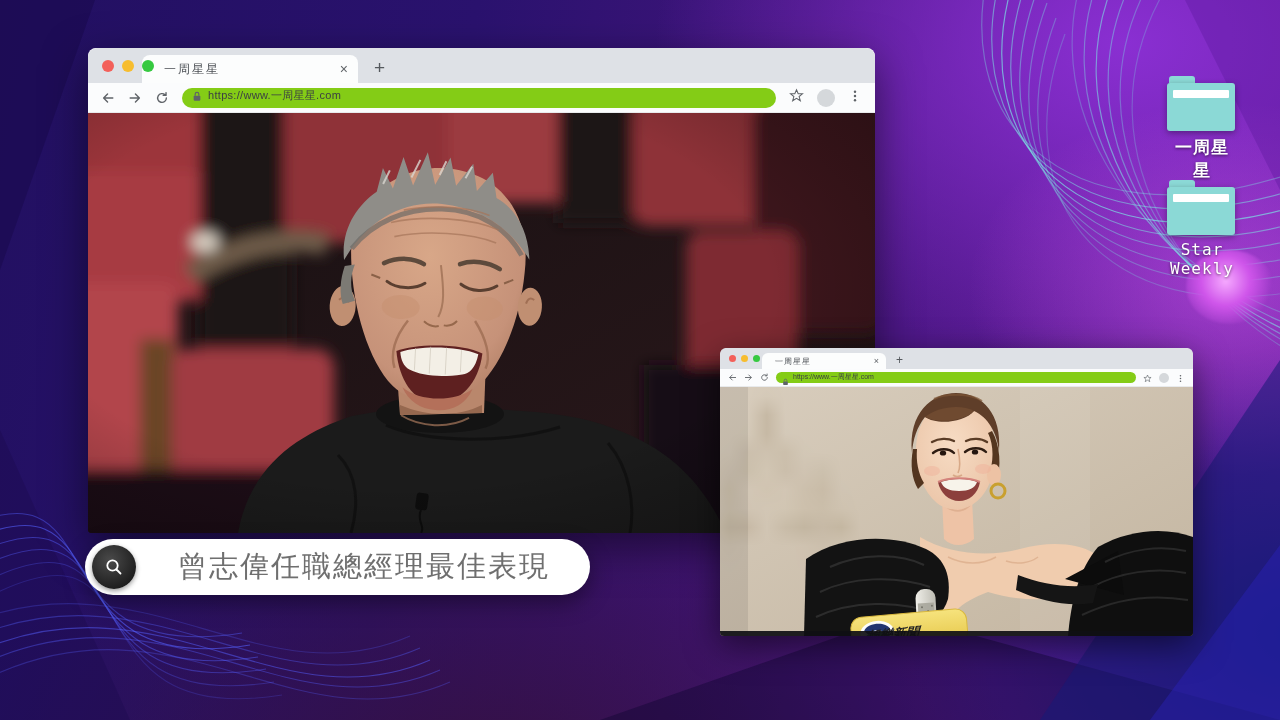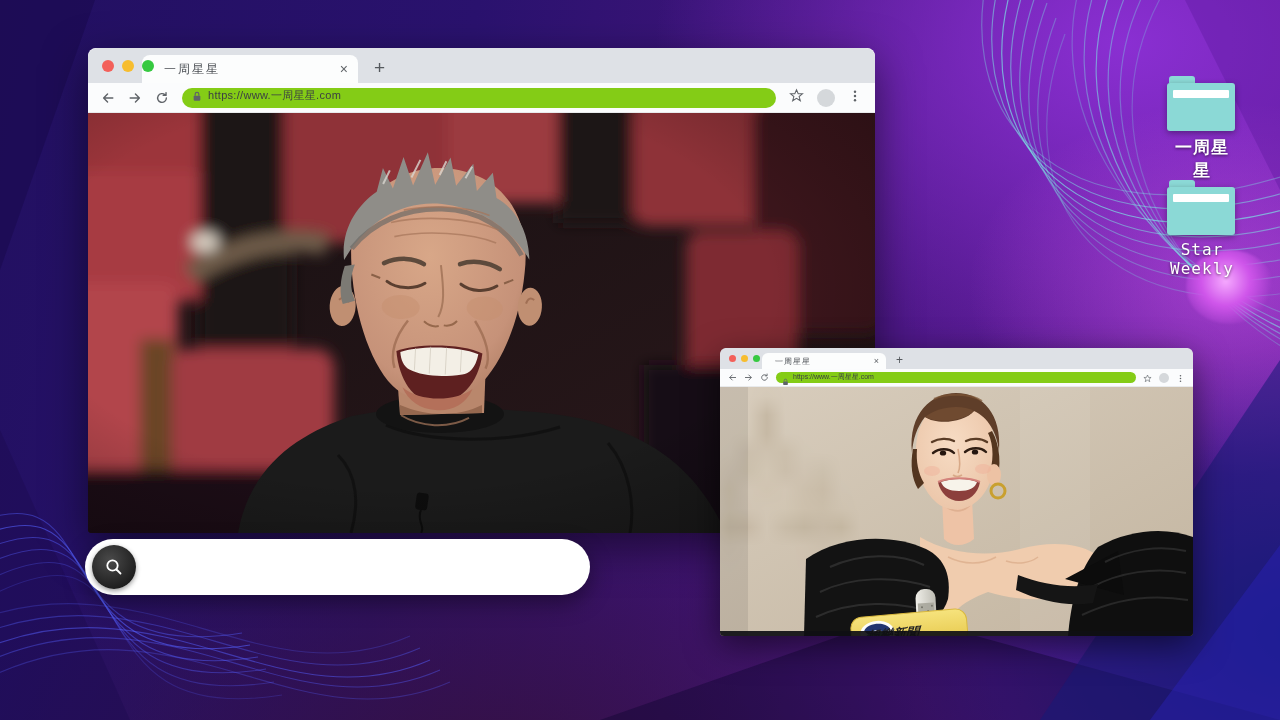--- a/index.html
+++ b/index.html
@@ -306,20 +306,21 @@
   </div>
 </div>
 
 <div class="search-pill">
   <div class="search-btn">
     <svg width="22" height="22" viewBox="0 0 22 22">
       <circle cx="9.5" cy="9.5" r="5.2" fill="none" stroke="#fff" stroke-width="1.8"></circle>
       <line x1="13.5" y1="13.5" x2="17.5" y2="17.5" stroke="#fff" stroke-width="1.8" stroke-linecap="round"></line>
     </svg>
   </div>
+  <div class="search-text">曾志偉任職總經理最佳表現</div>
 </div>
 
 <div class="window win-small">
   <div class="tabstrip">
     <div class="lights">
       <span class="light r"></span>
       <span class="light y"></span>
       <span class="light g"></span>
     </div>
     <div class="tab">

